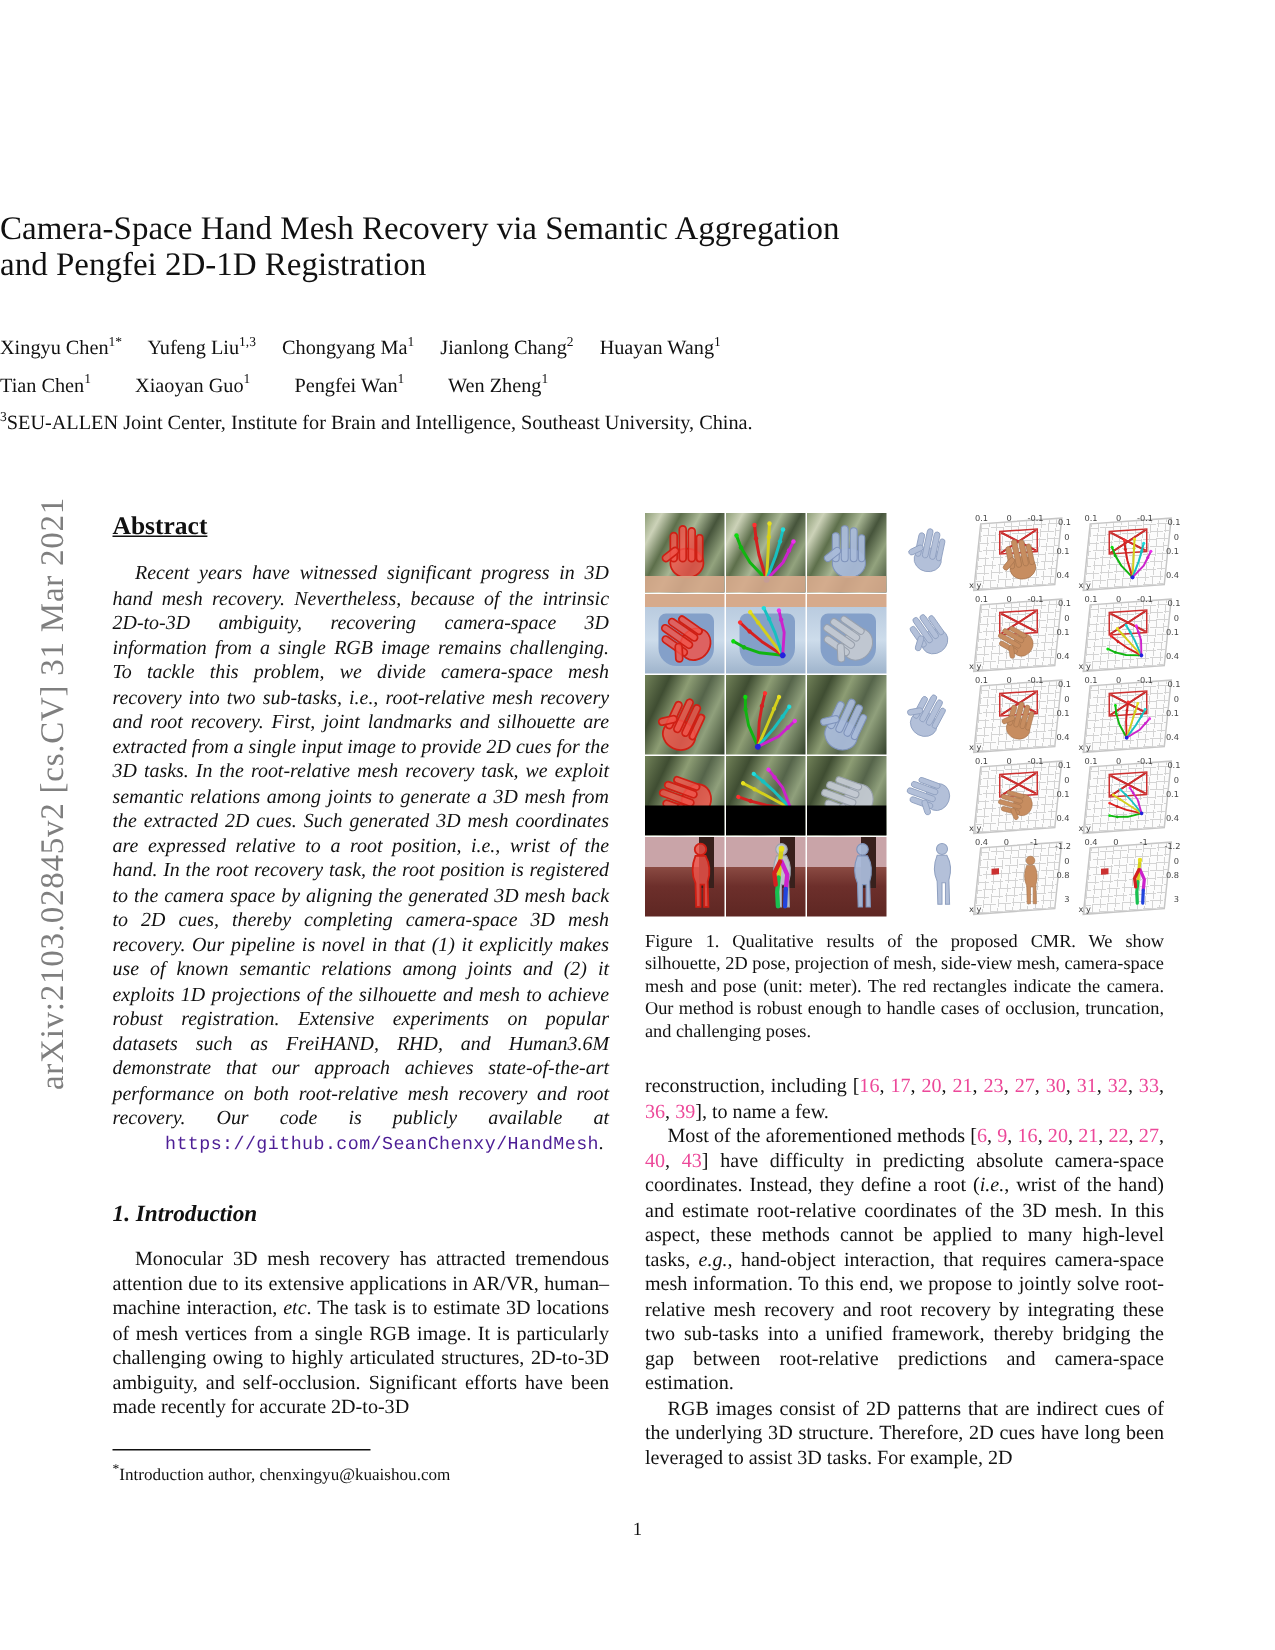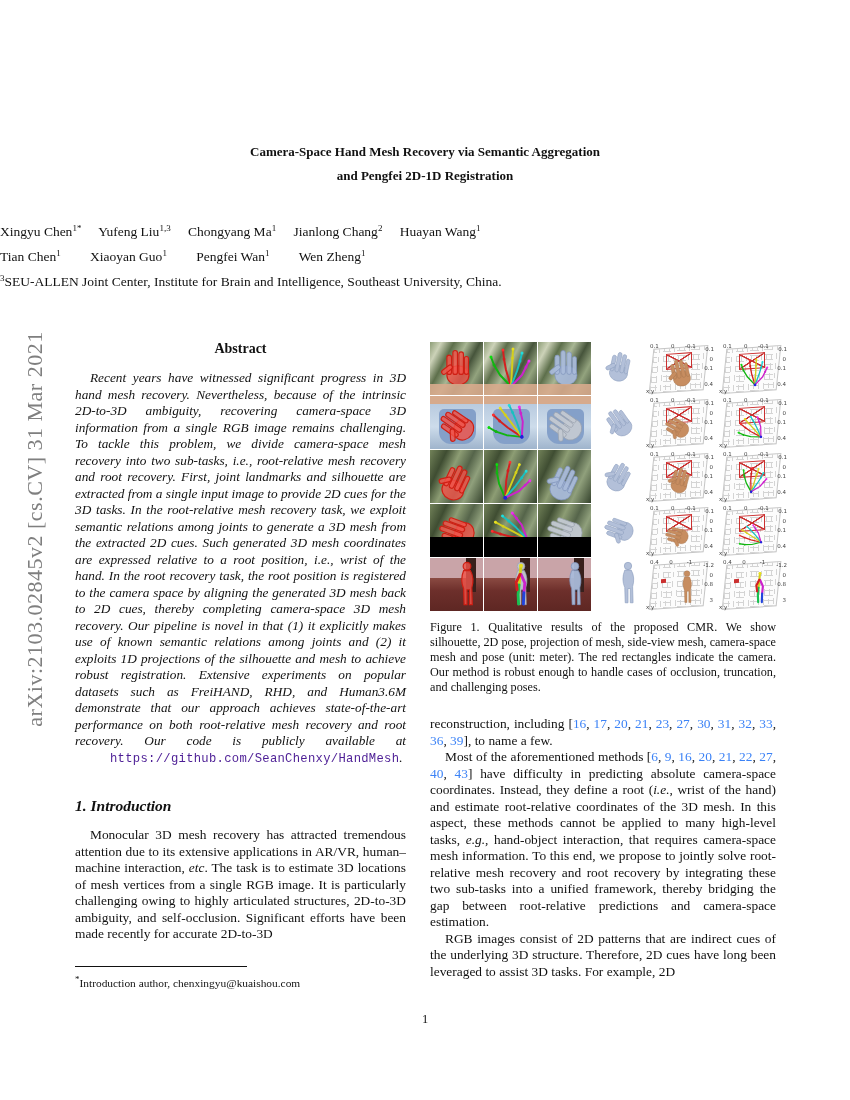--- a/index.html
+++ b/index.html
@@ -7,39 +7,39 @@
     width:850px;height:1100px;position:relative;background:#ffffff;
     font-family:"Liberation Serif", serif;color:#111;overflow:hidden;
   }
   
   .arxiv-strip{
     position:absolute;left:22px;top:779px;width:500px;
     transform:rotate(-90deg);transform-origin:0 0;
     text-align:center;color:#7f7f7f;font-size:22px;letter-spacing:.5px;white-space:nowrap;
   }
   
-  .title{position:absolute;top:140px;left:0;width:100%;text-align:center;
-    font-weight:bold;font-size:13px;line-height:24px;}
+  .title{position:absolute;top:140px;left:0;width:100%;text-align:left;
+    font-weight:normal;font-size:22px;line-height:24px;}
   .authors{position:absolute;top:217px;left:0;width:100%;text-align:left;
     font-size:13.5px;line-height:21.5px;}
   .authors .gap{display:inline-block;width:14px;}
   .authors .gapl{display:inline-block;width:26px;}
   sup{font-size:9px;}
   
   .col-left{position:absolute;left:75px;top:341px;width:331px;}
   .col-right{position:absolute;left:430px;top:342px;width:346px;}
-  .h-abstract{text-align:center;font-weight:bold;font-size:14px;margin:0 0 13px 0;}
+  .h-abstract{font-weight:bold;font-size:17px;margin:0 0 13px 0;text-decoration:underline;}
   .p-abstract{font-style:italic;font-size:13.3px;line-height:16.5px;text-align:justify;
     text-indent:15px;margin:0;}
   .url{color:#4c1d95;font-family:"Liberation Mono", monospace;font-style:normal;
     font-size:12.2px;letter-spacing:.3px;margin-left:35px;}
   .h-intro{font-weight:bold;font-size:15.5px;margin:30px 0 12px 0;font-style:italic;}
   .p-body{font-size:13.4px;line-height:16.5px;text-align:justify;margin:0;}
   .indent{text-indent:15px;}
-  .cite{color:#3b82f6;}
+  .cite{color:#ec4899;}
   .it{font-style:italic;}
   .footnote{position:absolute;left:75px;top:966px;width:331px;font-size:11.4px;line-height:14px;}
   .fnrule{width:172px;border-top:1px solid #111;margin-bottom:5px;}
   .pageno{position:absolute;top:1012px;left:0;width:100%;text-align:center;font-size:12.5px;}
   
   .figure{position:relative;width:359px;height:270px;}
   .frow{display:flex;height:53px;margin-bottom:1px;}
   .cell{position:relative;overflow:hidden;flex:none;}
   .ph{width:53px;margin-right:1px;}
   .side{width:45px;margin-left:4px;background:#fff;}

